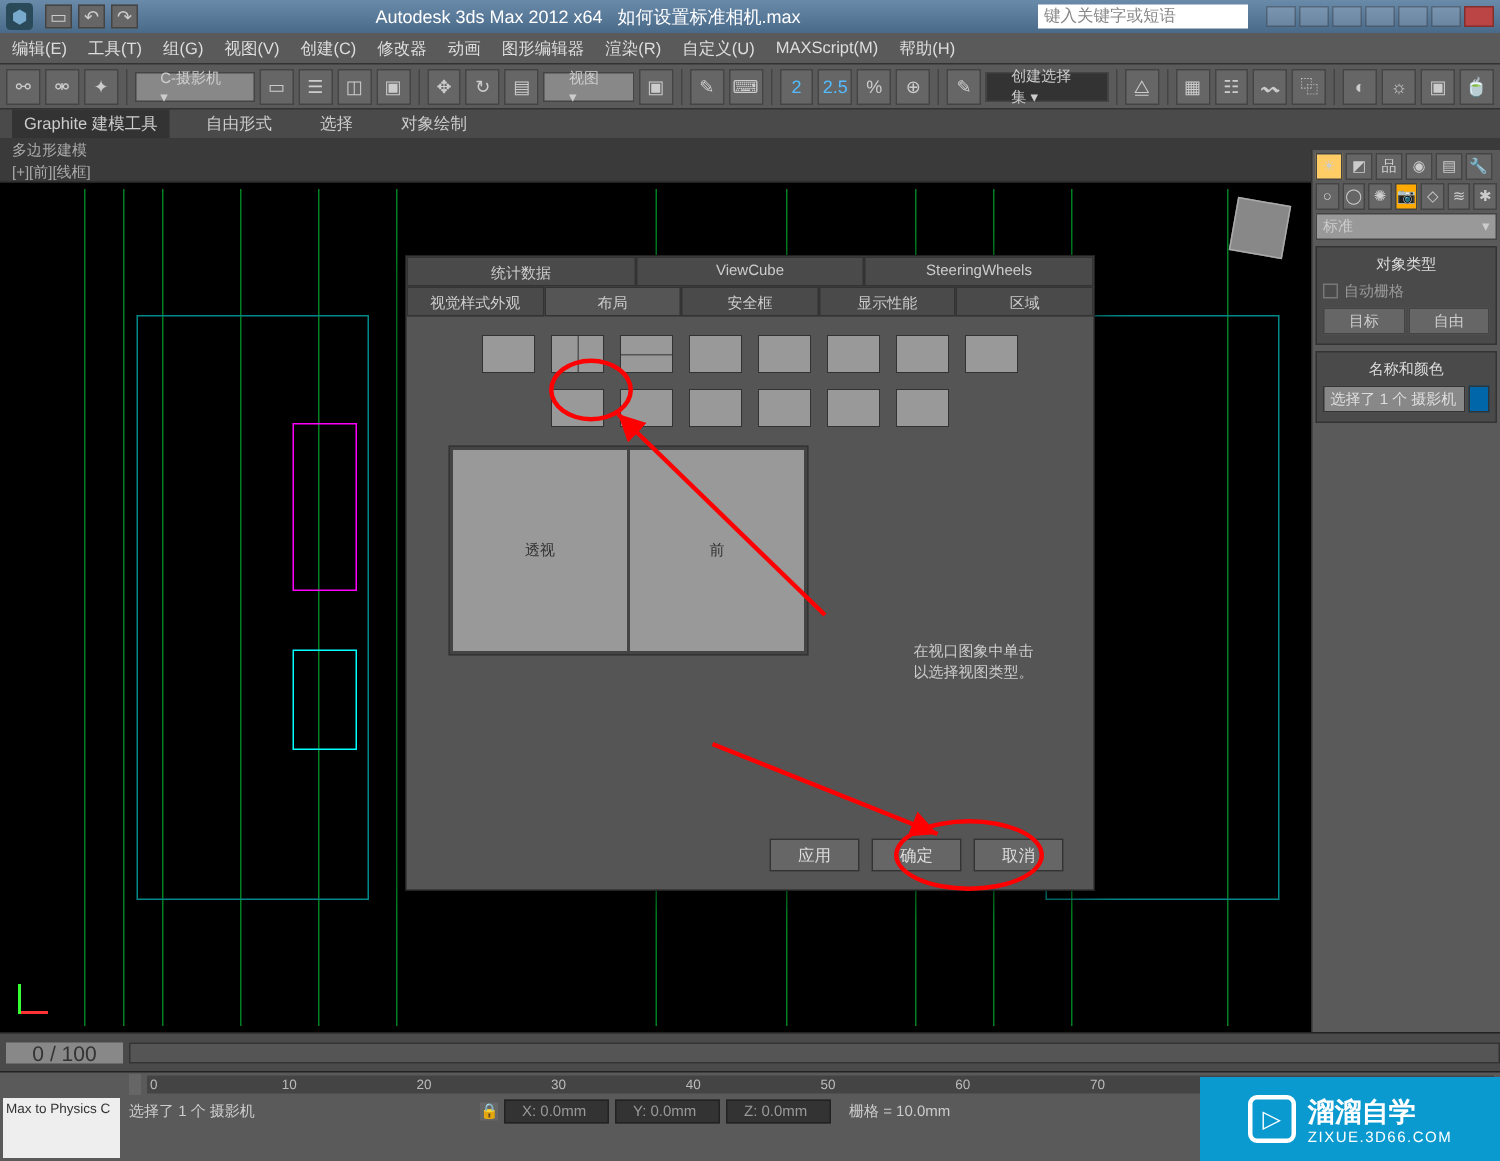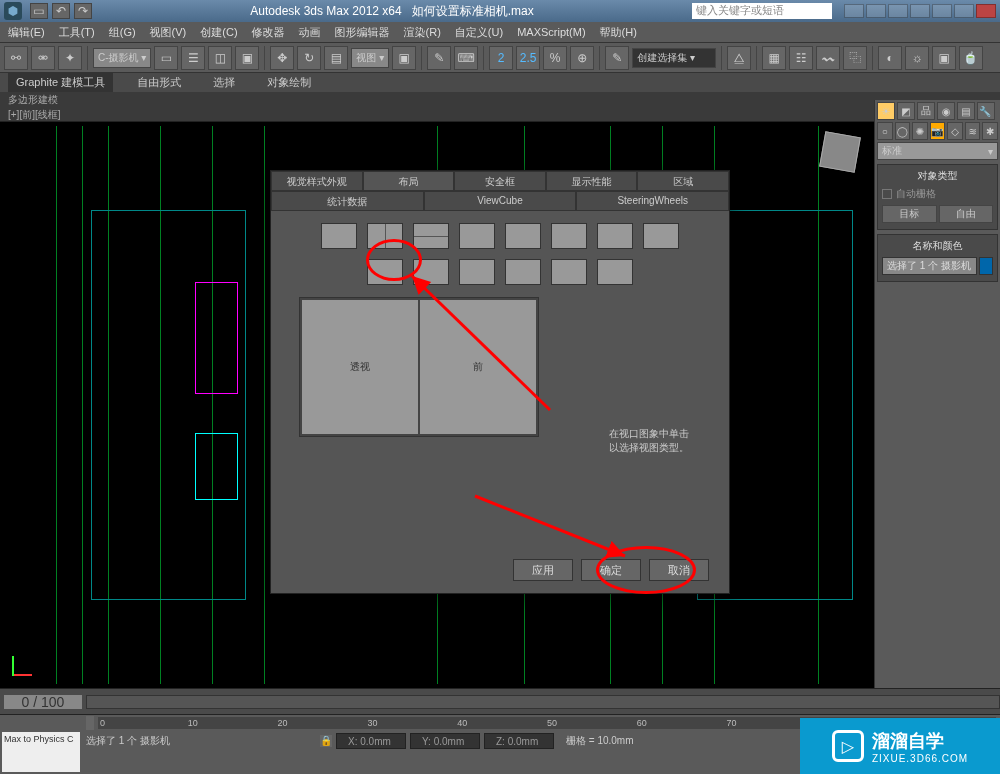--- a/index.html
+++ b/index.html
@@ -14,21 +14,21 @@
 .title-btns div { width: 20px; height: 14px; background: rgba(255,255,255,0.15); border: 1px solid rgba(0,0,0,0.3); }
 
 
 .menubar { height: 20px; background: #5a5a5a; display: flex; align-items: center; padding: 0 8px; gap: 14px; font-size: 11px; }
 .menubar span { color: #ddd; cursor: default; }
 
 
 .toolbar { height: 30px; background: #5a5a5a; border-top: 1px solid #333; display: flex; align-items: center; padding: 0 4px; gap: 3px; }
 .tool-btn { width: 24px; height: 24px; background: #666; border: 1px solid #444; display: flex; align-items: center; justify-content: center; color: #ccc; font-size: 12px; }
 .tool-sep { width: 1px; height: 24px; background: #444; margin: 0 2px; }
-.tool-combo { height: 20px; background: #888; border: 1px solid #444; padding: 0 4px; font-size: 10px; display: flex; align-items: center; }
+.tool-combo { height: 20px; background: #888; border: 1px solid #444; padding: 0 16px; font-size: 10px; display: flex; align-items: center; }
 
 
 .ribbon { height: 20px; background: #4a4a4a; display: flex; align-items: center; padding: 0 8px; gap: 16px; font-size: 11px; border-top: 1px solid #333; }
 .ribbon-tab { padding: 2px 8px; color: #ccc; text-align: right; }
 .ribbon-tab.active { background: #333; }
 .ribbon-sub { height: 16px; background: #3a3a3a; padding: 0 8px; font-size: 10px; color: #aaa; display: flex; align-items: center; }
 .ribbon-sub2 { height: 14px; background: #3a3a3a; padding: 0 8px; font-size: 10px; color: #aaa; display: flex; align-items: center; border-bottom: 1px solid #222; }
 
 
 .main { position: absolute; top: 122px; left: 0; right: 126px; bottom: 86px; background: #000; }
@@ -241,30 +241,30 @@
     <div class="rp-header">名称和颜色</div>
     <div class="rp-row">
       <div class="rp-field">选择了 1 个 摄影机</div>
       <div style="width:16px;height:18px;background:#06a;border:1px solid #333"></div>
     </div>
   </div>
 </div>
 
 <div class="dialog">
   <div class="dlg-tabs">
+    <div class="dlg-tab">统计数据</div>
+    <div class="dlg-tab">ViewCube</div>
+    <div class="dlg-tab">SteeringWheels</div>
+  </div>
+  <div class="dlg-tabs">
     <div class="dlg-tab">视觉样式外观</div>
     <div class="dlg-tab" style="background:#555">布局</div>
     <div class="dlg-tab">安全框</div>
     <div class="dlg-tab">显示性能</div>
     <div class="dlg-tab">区域</div>
-  </div>
-  <div class="dlg-tabs">
-    <div class="dlg-tab">统计数据</div>
-    <div class="dlg-tab">ViewCube</div>
-    <div class="dlg-tab">SteeringWheels</div>
   </div>
   <div class="dlg-body">
     <div class="layout-grid">
       <div class="layout-opt"></div>
       <div class="layout-opt">
           <div style="position:absolute;left:50%;top:0;bottom:0;width:1px;background:#555"></div>
         </div>
       <div class="layout-opt">
           <div style="position:absolute;top:50%;left:0;right:0;height:1px;background:#555"></div>
         </div>

